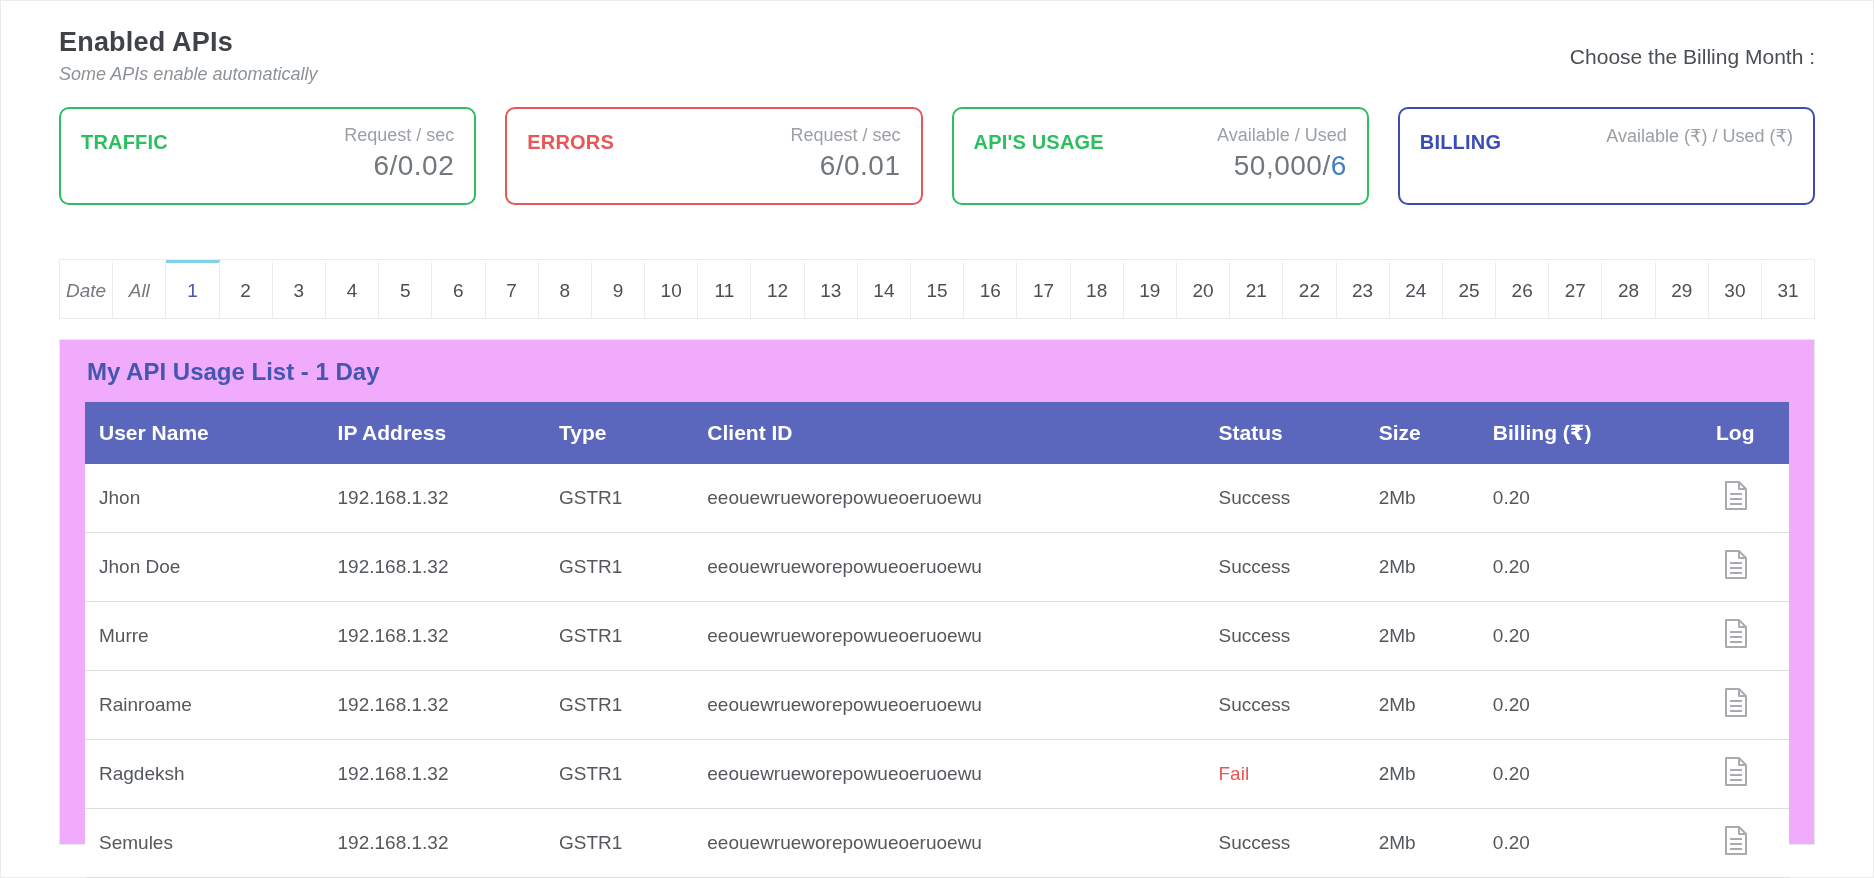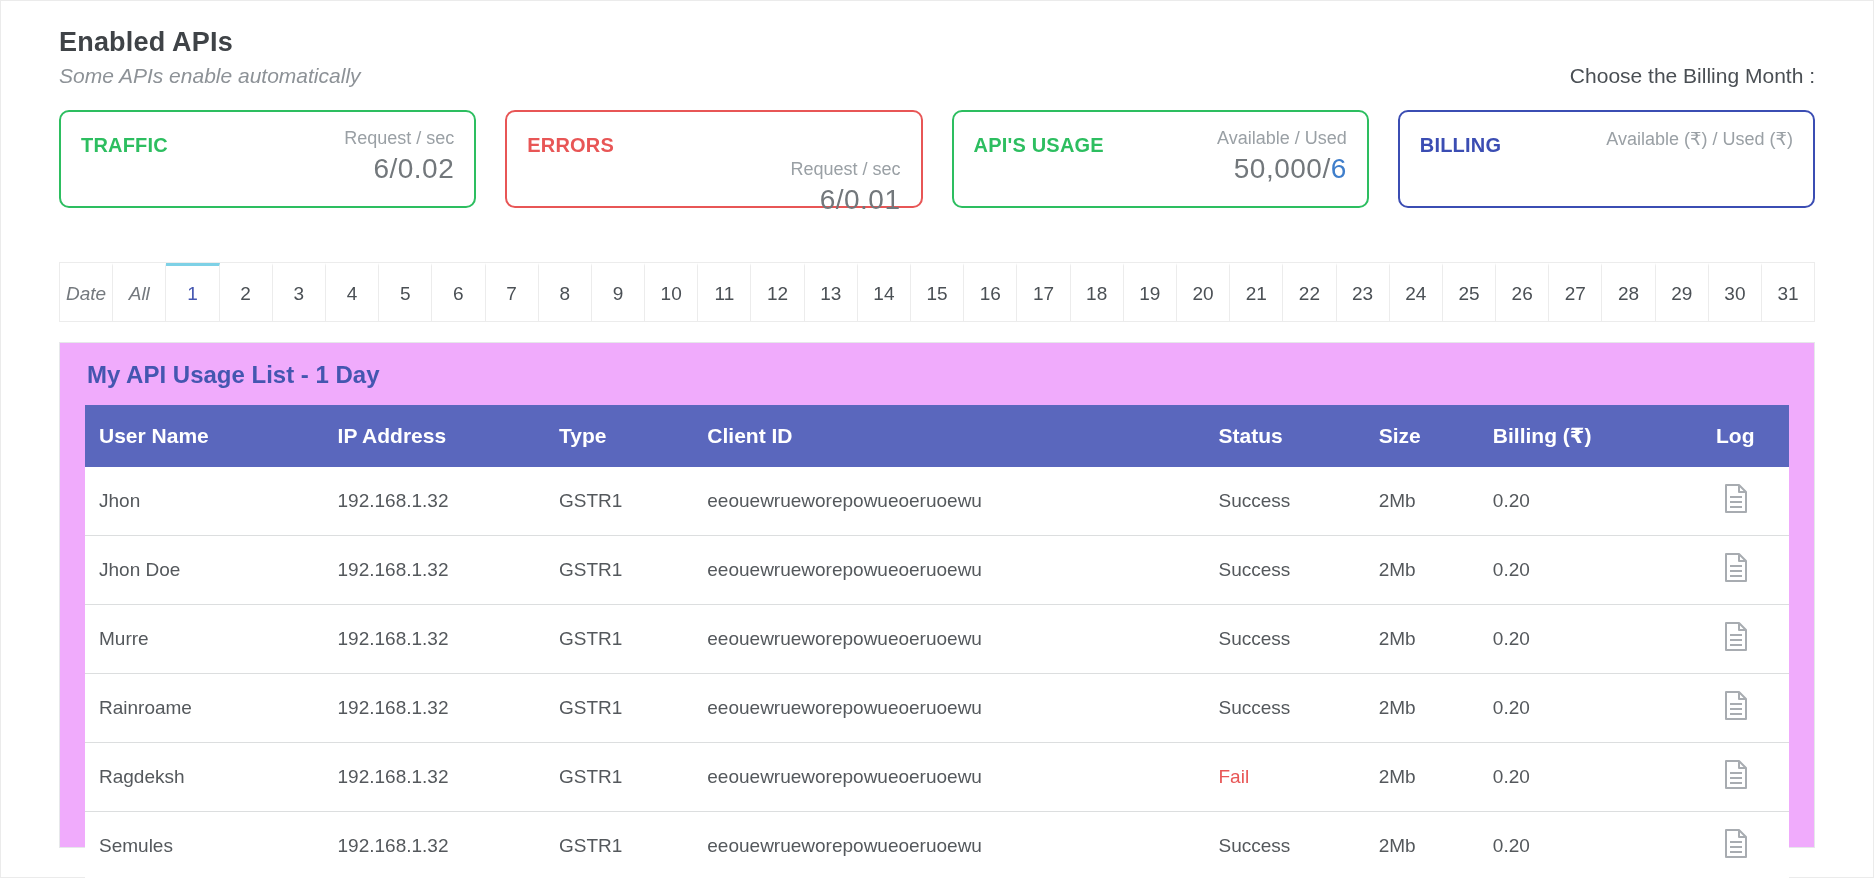--- a/index.html
+++ b/index.html
@@ -8,23 +8,23 @@
     --text-dark:#3f4347; --text-mid:#54585c; --text-light:#9aa0a5;
   }
   *{box-sizing:border-box;}
   html,body{margin:0;padding:0;}
   body{
     width:1874px;height:878px;background:#fff;overflow:hidden;
     font-family:"Liberation Sans","DejaVu Sans",sans-serif;color:var(--text-mid);
   }
   .frame{width:100%;height:100%;border:1px solid #ebebeb;padding:26px 58px 0 58px;}
   
-  .topbar{display:flex;justify-content:space-between;align-items:flex-end;gap:24px;}
+  .topbar{display:flex;justify-content:space-between;align-items:center;gap:24px;}
   .page-title{margin:0;font-size:27px;font-weight:700;color:var(--text-dark);letter-spacing:.2px;}
-  .page-subtitle{margin-top:6px;font-size:21px;font-style:italic;color:#8d9297;}
+  .page-subtitle{margin-top:6px;font-size:18px;font-style:italic;color:#8d9297;}
   .month-picker{display:flex;align-items:center;gap:18px;margin-top:2px;}
   .month-label{font-size:21px;color:#4a4f54;}
   .select{
     display:flex;align-items:center;justify-content:space-between;
     width:196px;height:46px;padding:0 16px;border:1px solid #d9d9d9;border-radius:6px;
     font-size:21px;color:#3f4347;background:#fdfdfd;cursor:pointer;
   }
   .caret{width:0;height:0;border-left:10px solid transparent;border-right:10px solid transparent;border-top:12px solid #2f3337;}
   
   .cards{display:flex;gap:29px;margin-top:22px;}
@@ -78,21 +78,21 @@
   </div>
 
   <div class="cards" id="cards">
       <div class="card" style="border-color: rgb(45, 190, 96);">
         <div class="card-label" style="color: rgb(45, 190, 96);">TRAFFIC</div>
         <div class="card-right">
           <div class="card-unit">Request / sec</div>
           <div class="card-value"><span>6/0.02</span></div>
         </div>
       </div>
-      <div class="card" style="border-color: rgb(232, 86, 86); flex-direction: column;">
+      <div class="card" style="border-color: rgb(232, 86, 86);">
         <div class="card-label" style="color: rgb(232, 86, 86);">ERRORS</div>
         <div class="card-right">
           <div class="card-unit">Request / sec</div>
           <div class="card-value"><span>6/0.01</span></div>
         </div>
       </div>
       <div class="card" style="border-color: rgb(45, 190, 96);">
         <div class="card-label" style="color: rgb(45, 190, 96);">API'S USAGE</div>
         <div class="card-right">
           <div class="card-unit">Available / Used</div>

